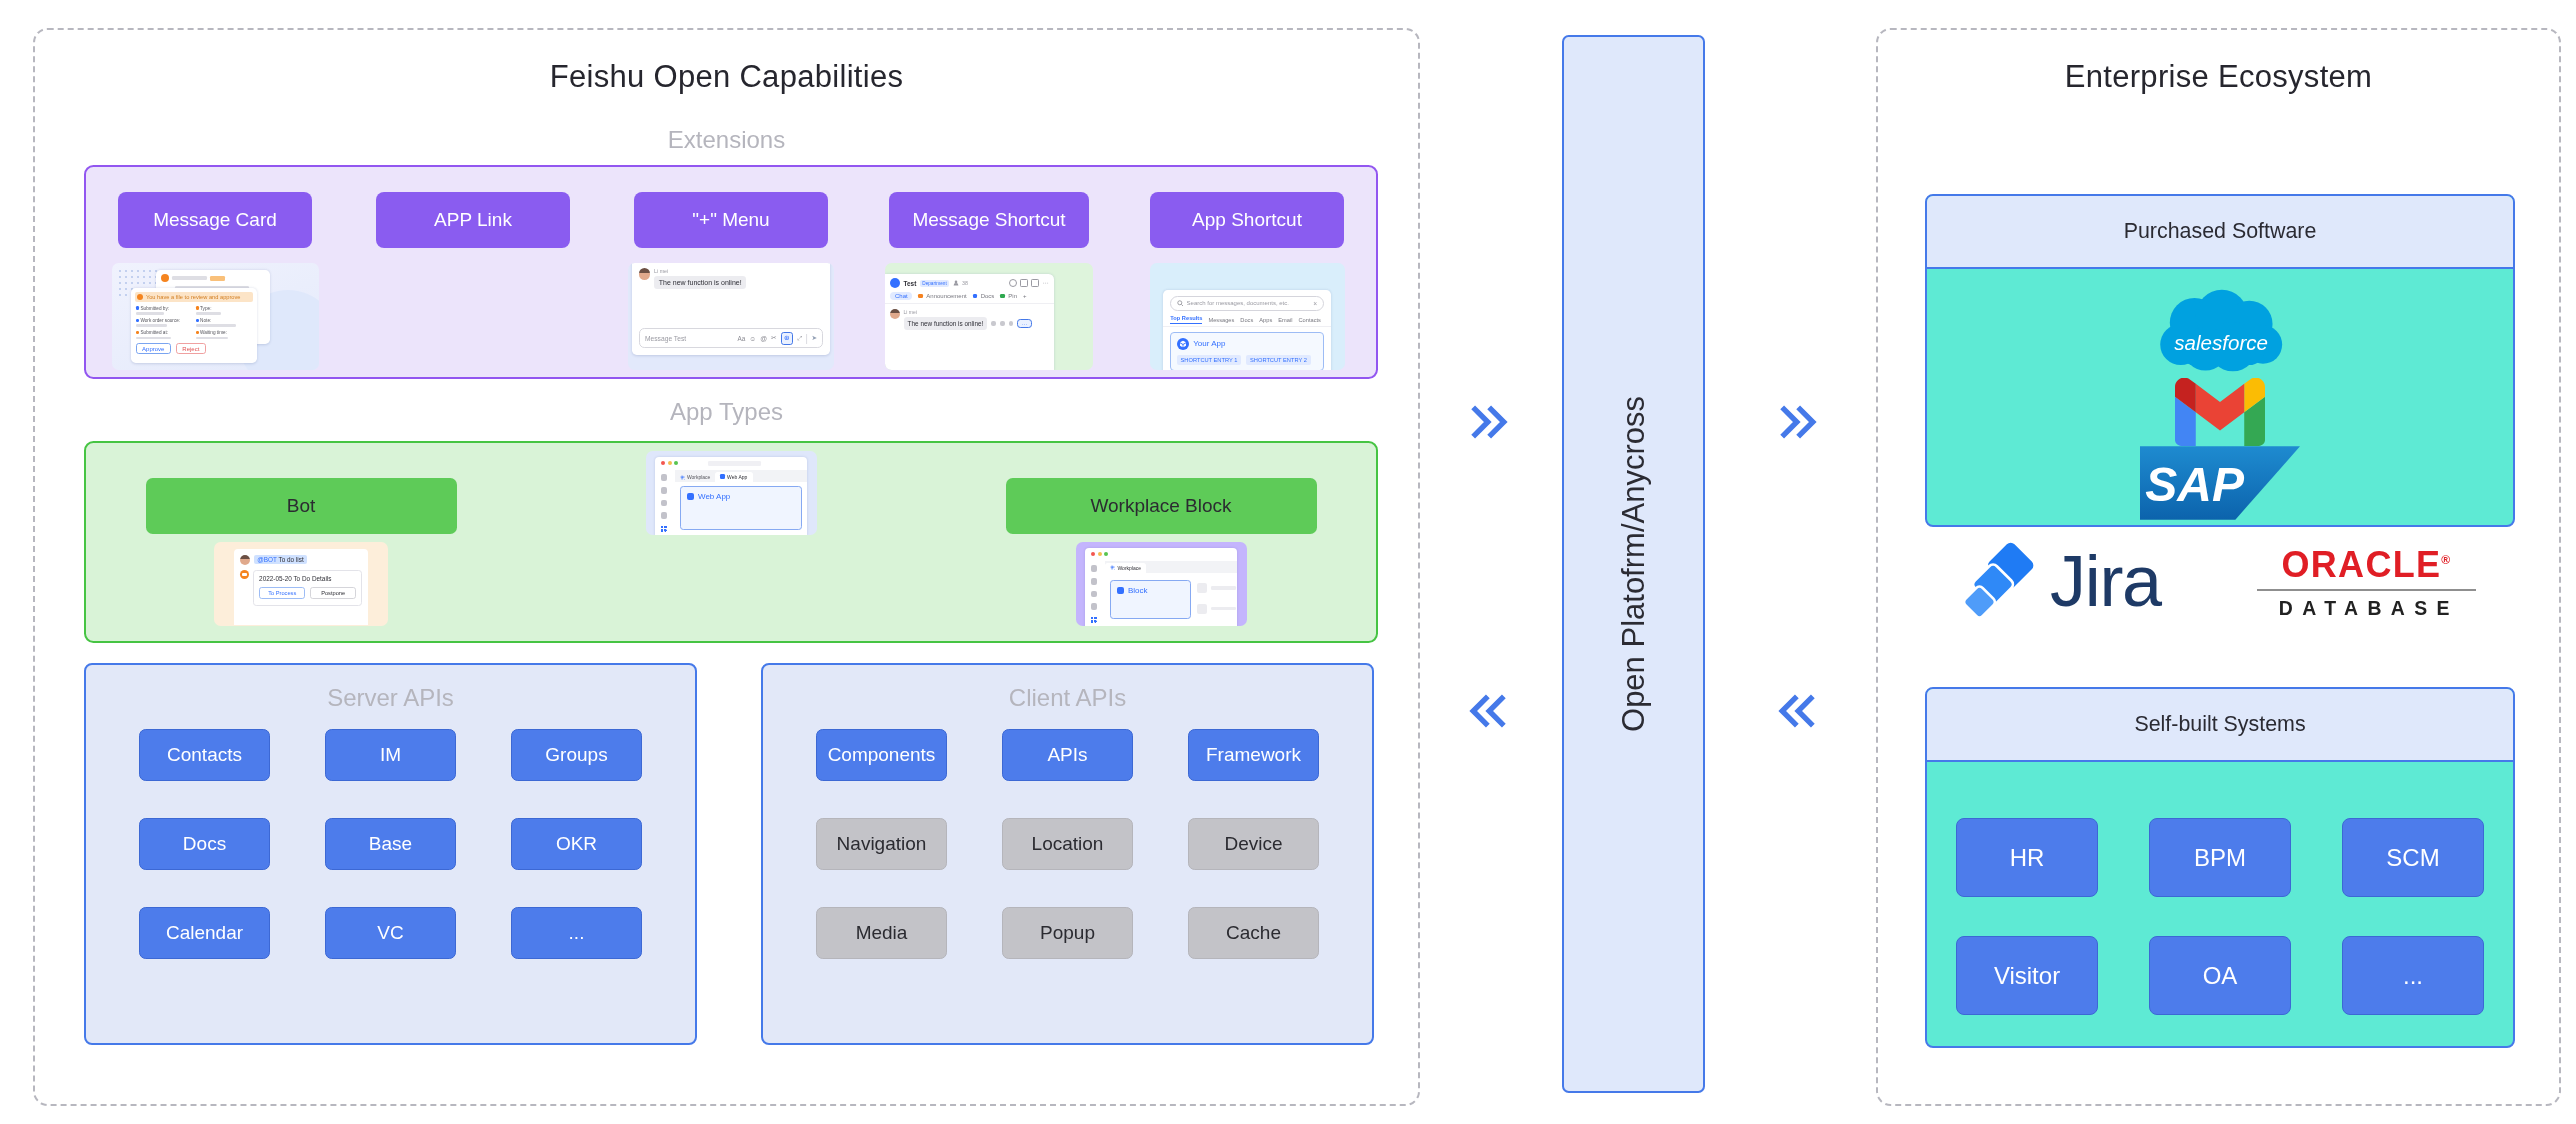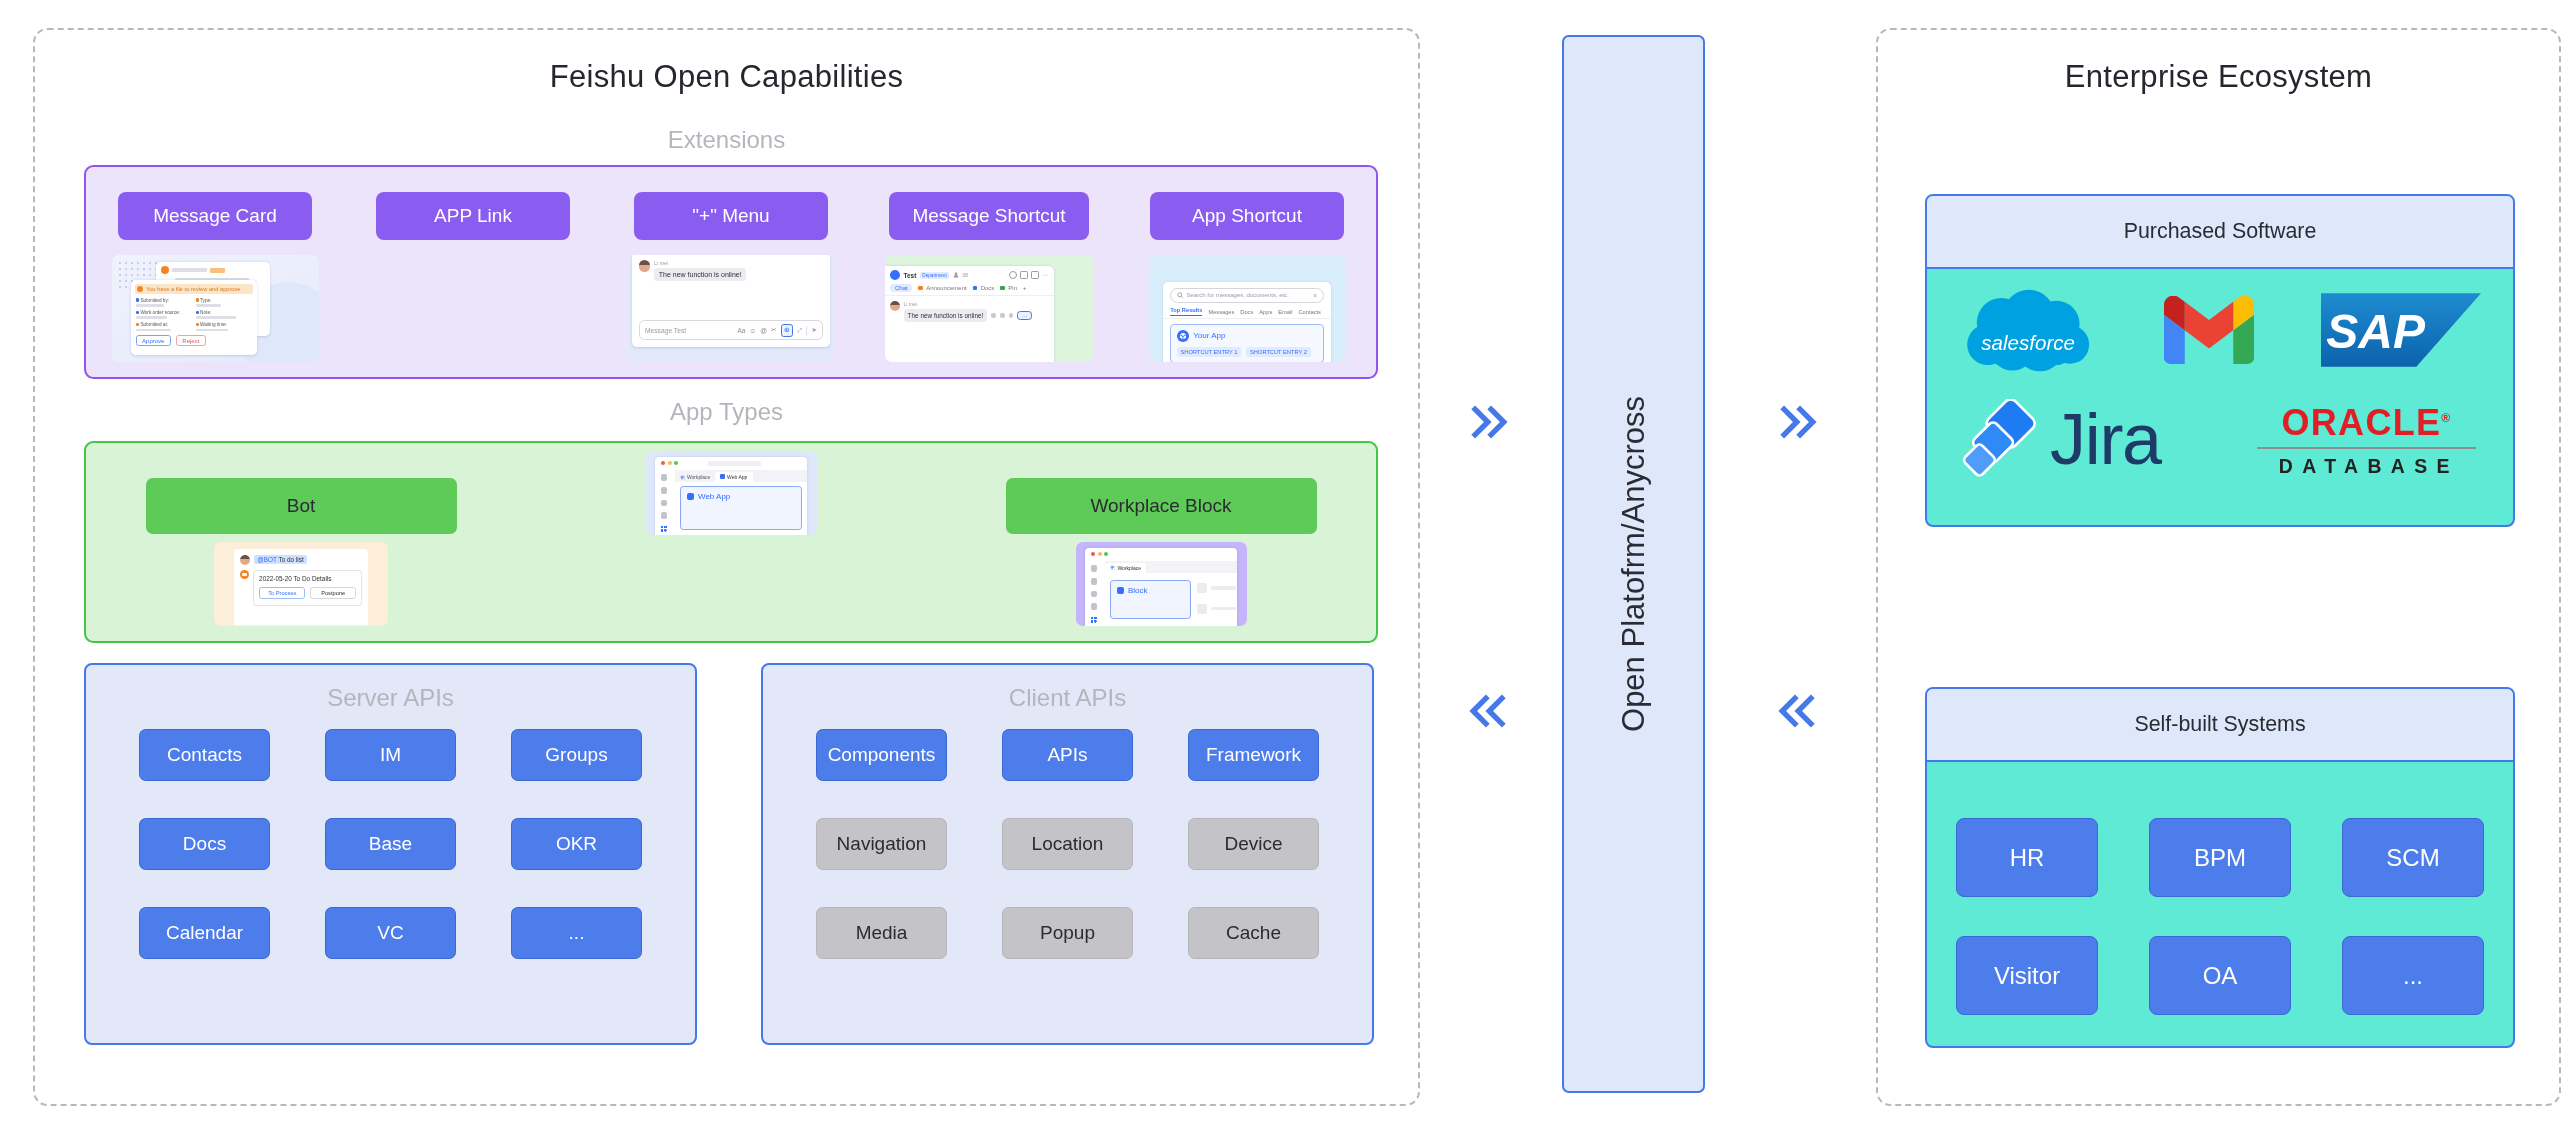--- a/index.html
+++ b/index.html
@@ -24,21 +24,21 @@
              border:2px solid #4579e9;border-radius:8px;}
   .api-panel .sec-label{top:19px;}
   .api-grid{display:grid;grid-template-columns:repeat(3,131px);gap:37px 55px;
             justify-content:center;margin-top:64px;}
 
   .col{flex:1;display:flex;flex-direction:column;align-items:center;}
 
   
   .btn{display:flex;align-items:center;justify-content:center;box-sizing:border-box;
        white-space:nowrap;}
-  .btn-purple{margin-top:25.4px;min-width:194px;height:48px;padding:0 23px;border-radius:8px;
+  .btn-purple{margin-top:25.4px;min-width:194px;height:56px;padding:0 23px;border-radius:8px;
               background:#8a5cf0;color:#fff;font-size:19px;}
   .btn-green{margin-top:35px;width:311px;height:56px;border-radius:6.7px;
              background:#5ecb58;color:#2b2b31;font-size:19px;}
   .btn-blue{width:131px;height:52px;border-radius:6.7px;background:#4d7ceb;
             border:1.3px solid #3c68d4;color:#fff;font-size:19px;}
   .btn-gray{width:131px;height:52px;border-radius:6.7px;background:#c3c3c8;
             border:1.3px solid #b5b5bb;color:#2b2b31;font-size:19px;}
   .btn-blue-lg{width:142px;height:79px;border-radius:8px;background:#4d7ceb;
                border:1.3px solid #3c68d4;color:#fff;font-size:24px;}
 
@@ -439,21 +439,21 @@
   <svg class="arrow back" style="left:1778px;top:693px;" viewBox="0 0 58 54">
     <path d="M6 5 L28 27 L6 49" stroke="#4579e9" stroke-width="8" fill="none"></path>
     <path d="M30 5 L52 27 L30 49" stroke="#4579e9" stroke-width="8" fill="none"></path>
   </svg>
 
   <div class="dashed-panel panel-right">
     <div class="panel-title">Enterprise Ecosystem</div>
 
     <div class="rbox" style="top:164px;height:333px;">
       <div class="rbox-header">Purchased Software</div>
-      <div class="logo-row" style="margin-top:12px;">
+      <div class="logo-row" style="margin-top:12px;flex-direction:column;">
 
         <svg width="137" height="97" viewBox="0 0 200 140">
           <g fill="#00a1e0">
             <circle cx="42" cy="92" r="30"></circle>
               <circle cx="62" cy="60" r="36"></circle>
               <circle cx="102" cy="50" r="38"></circle>
             <circle cx="142" cy="62" r="34"></circle>
               <circle cx="162" cy="92" r="28"></circle>
               <circle cx="118" cy="95" r="36"></circle>
             <circle cx="78" cy="98" r="32"></circle>

